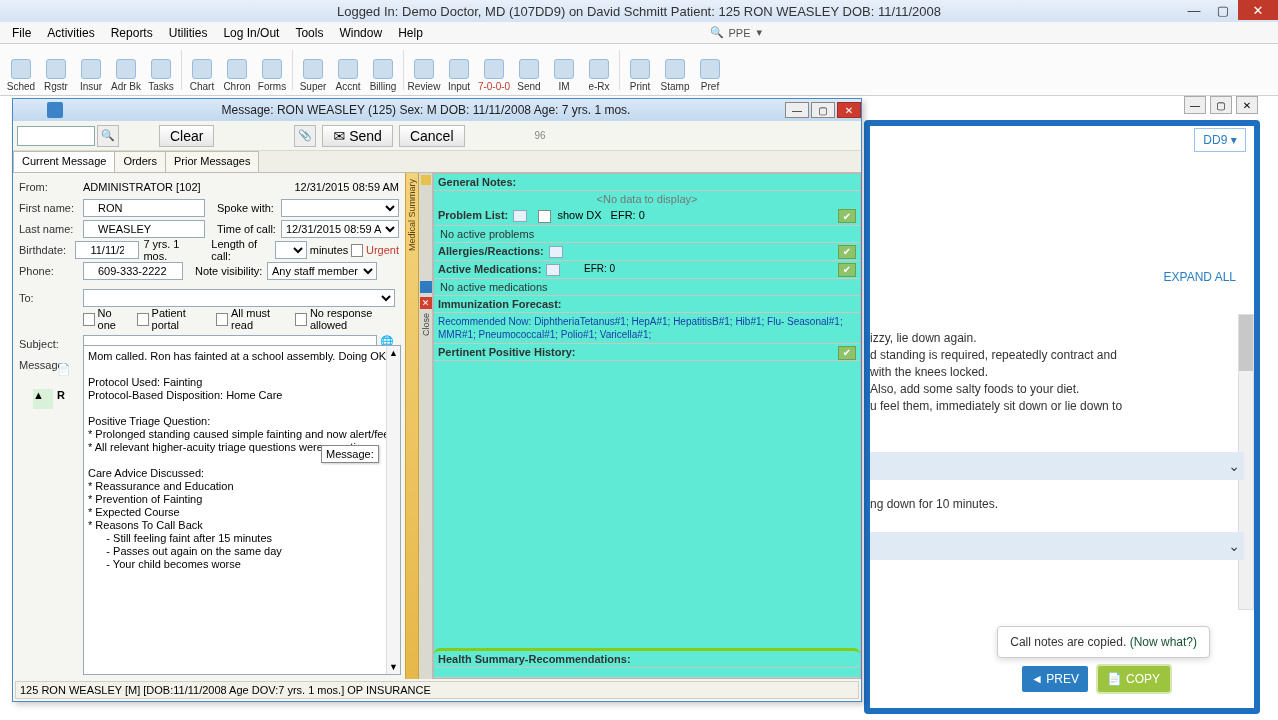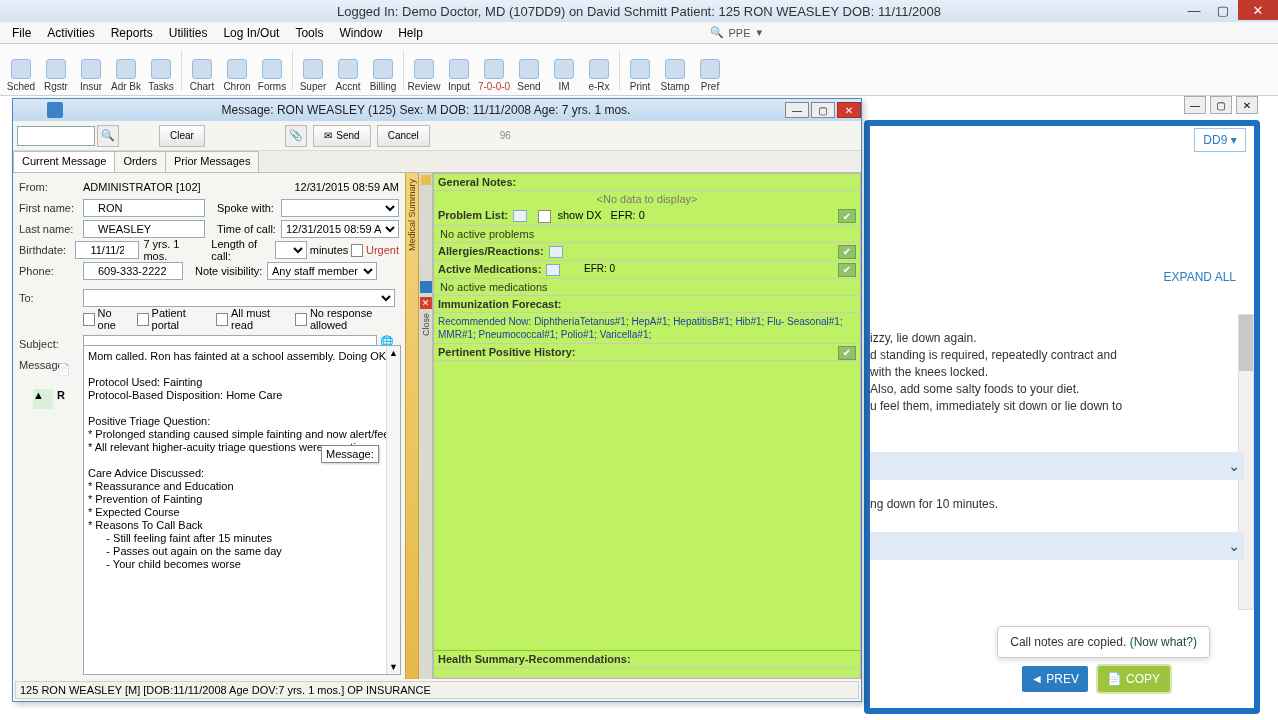--- a/index.html
+++ b/index.html
@@ -34,41 +34,41 @@
   
   .msgwin { position:absolute; left:12px; top:98px; width:850px; height:604px; background:#f5f5f2; border:1px solid #4a88c7; box-shadow:3px 3px 6px rgba(0,0,0,.2);}
   .msgwin .mtitlebar { height:22px; background:linear-gradient(#dbe9f7,#c1d8ef); display:flex; align-items:center; position:relative; font-size:12px; color:#222;padding-left:28px; }
   .msgwin .mtitlebar .ticon2{width:16px;height:16px;margin:0 6px;background:#3c82c6;border-radius:2px;}
   .msgwin .mtitlebar .ttxt{flex:1; text-align:center;}
   .msgwin .mtitlebar .wbtn{width:24px;height:16px;border:1px solid #888;background:#eee;margin-left:2px;display:flex;align-items:center;justify-content:center;font-size:10px;}
   .msgwin .mtitlebar .wclose{background:#cc3b2e;color:#fff;border-color:#a32d24;}
   .msgwin .mtoolbar { height:30px; background:#f5f5f0; border-bottom:1px solid #d9d9d0; display:flex; align-items:center; padding:0 4px;}
   .msgwin .mtoolbar .searchbox{width:78px;height:20px;border:1px solid #8aa;background:#fff;}
   .msgwin .mtoolbar .iconbtn{width:22px;height:22px;border:1px solid #bbb;background:#eee;margin-left:2px;display:flex;align-items:center;justify-content:center;}
-  .msgwin .mtoolbar .tbtn{height:22px;padding:0 10px;border:1px solid #bbb;background:linear-gradient(#fff,#e6e6e6);margin-left:6px;display:flex;align-items:center;font-size:10px;text-align:center;}
+  .msgwin .mtoolbar .tbtn{height:22px;padding:0 10px;border:1px solid #bbb;background:linear-gradient(#fff,#e6e6e6);margin-left:6px;display:flex;align-items:center;font-size:14px;text-align:center;}
   .msgwin .tabs{display:flex;height:22px;background:#efefe8;border-bottom:1px solid #bdbdb3;font-size:11px;}
   .msgwin .tab{padding:3px 8px;border:1px solid #bdbdb3;border-bottom:none;background:#f7f7f0;margin-right:-1px;}
   .msgwin .tab.active{background:#fff;position:relative;z-index:1;}
   .msgwin .body{position:absolute;left:0;right:0;top:74px;bottom:22px;display:flex;}
   .msgwin .left{width:392px;padding:4px 6px;font-size:11px;position:relative;}
   .msgwin .row{display:flex;align-items:center;height:20px;margin-bottom:1px;}
   .msgwin .lbl{width:64px;color:#333;}
   .msgwin .inp{height:18px;border:1px solid #9ab;background:#fff;padding:0 14px;font-size:11px;}
   .msgwin .sel{height:18px;border:1px solid #9ab;background:#fff;font-size:11px;}
   .msgwin .chk{width:13px;height:13px;border:1px solid #888;background:#fff;display:inline-block;margin-right:3px;vertical-align:middle;}
   .msgwin .msgarea{border:1px solid #9ab;background:#fff;position:absolute;left:70px;right:4px;top:172px;bottom:4px;padding:4px;font-size:11px;line-height:13px;overflow:hidden;}
   .msgwin .msgarea .scrollb{position:absolute;right:0;top:0;bottom:0;width:14px;background:#f5f5f5;border-left:1px solid #ddd;}
   .msgwin .msgarea .scrollb .arr{height:14px;display:flex;align-items:center;justify-content:center;font-size:9px;}
   .msgwin .mid{width:14px;background:linear-gradient(#f3d27a,#e6b84a);border-left:1px solid #caa438;border-right:1px solid #caa438;display:flex;flex-direction:column;align-items:center;}
   .msgwin .mid .vlabel{writing-mode:vertical-rl;transform:rotate(180deg);font-size:9px;color:#5b4410;margin-top:6px;}
   .msgwin .mid2{width:14px;background:#d9d9d0;border-right:1px solid #bbb;display:flex;flex-direction:column;align-items:center;position:relative;}
   .msgwin .mid2 .xbtn{width:12px;height:12px;background:#d33f2f;color:#fff;font-size:9px;display:flex;align-items:center;justify-content:center;margin-top:190px;}
   .msgwin .mid2 .flag{width:12px;height:12px;background:#2e7bbf;margin-top:2px;}
   .msgwin .mid2 .vtxt{writing-mode:vertical-rl;transform:rotate(180deg);font-size:9px;color:#444;margin-top:4px;}
-  .msgwin .right{flex:1;background:#bef264;border:1px solid #b8b8ae;position:relative;font-size:11px;}
+  .msgwin .right{flex:1;background:#5eead4;border:1px solid #b8b8ae;position:relative;font-size:11px;}
   .msgwin .right .sect{border-bottom:1px solid #c9c9c0;padding:2px 4px;position:relative;}
   .msgwin .right .sectlbl{font-weight:bold;color:#333;}
   .msgwin .right .sectbody{padding:2px 6px;color:#333;border-bottom:1px solid #c9c9c0;}
   .msgwin .right .greenchk{position:absolute;right:4px;top:2px;width:18px;height:14px;background:#8fc36a;border:1px solid #6fa04c;display:flex;align-items:center;justify-content:center;color:#fff;font-size:10px;}
   .msgwin .right .miniicon{display:inline-block;width:14px;height:12px;border:1px solid #8ab;background:#e8f1fb;vertical-align:middle;margin:0 2px;}
   .msgwin .right .nodata{color:#777;text-align:center;padding:2px;}
   .msgwin .right .immun{font-size:10px;line-height:13px;padding:2px 4px;border-bottom:1px solid #c9c9c0;}
   .msgwin .right .efr{position:absolute;left:150px;top:2px;font-size:10px;}
   .msgwin .statusbar{position:absolute;left:2px;right:2px;bottom:2px;height:18px;background:#f2f2ea;border:1px solid #cfcfc6;font-size:11px;display:flex;align-items:center;padding:0 4px;}
   .msg-tooltip{position:absolute;left:308px;top:272px;background:#fff;border:1px solid #888;padding:2px 4px;font-size:11px;box-shadow:1px 1px 2px rgba(0,0,0,.2);z-index:5;}
@@ -404,21 +404,21 @@
       <div class="immun">
         <span class="link">Recommended Now:  DiphtheriaTetanus#1;  HepA#1;  HepatitisB#1;  Hib#1;  Flu- Seasonal#1;  MMR#1;  Pneumococcal#1;  Polio#1;  Varicella#1;</span>
       </div>
 
       <div class="sect">
         <span class="sectlbl">Pertinent Positive History:</span>
         <div class="greenchk">✔</div>
       </div>
 
       <div style="position:absolute;left:0;right:0;bottom:0;">
-        <div class="sect" style="border-top:1px solid #84cc16;">
+        <div class="sect" style="border-top:3px solid #84cc16;border-radius:6px;">
           <span class="sectlbl">Health Summary-Recommendations:</span>
         </div>
         <div class="sectbody" style="height:10px;"></div>
       </div>
     </div>
   </div>
 
   <div class="statusbar">
     <span>125 RON WEASLEY [M] [DOB:11/11/2008  Age DOV:7 yrs. 1 mos.] OP INSURANCE</span>
   </div>

